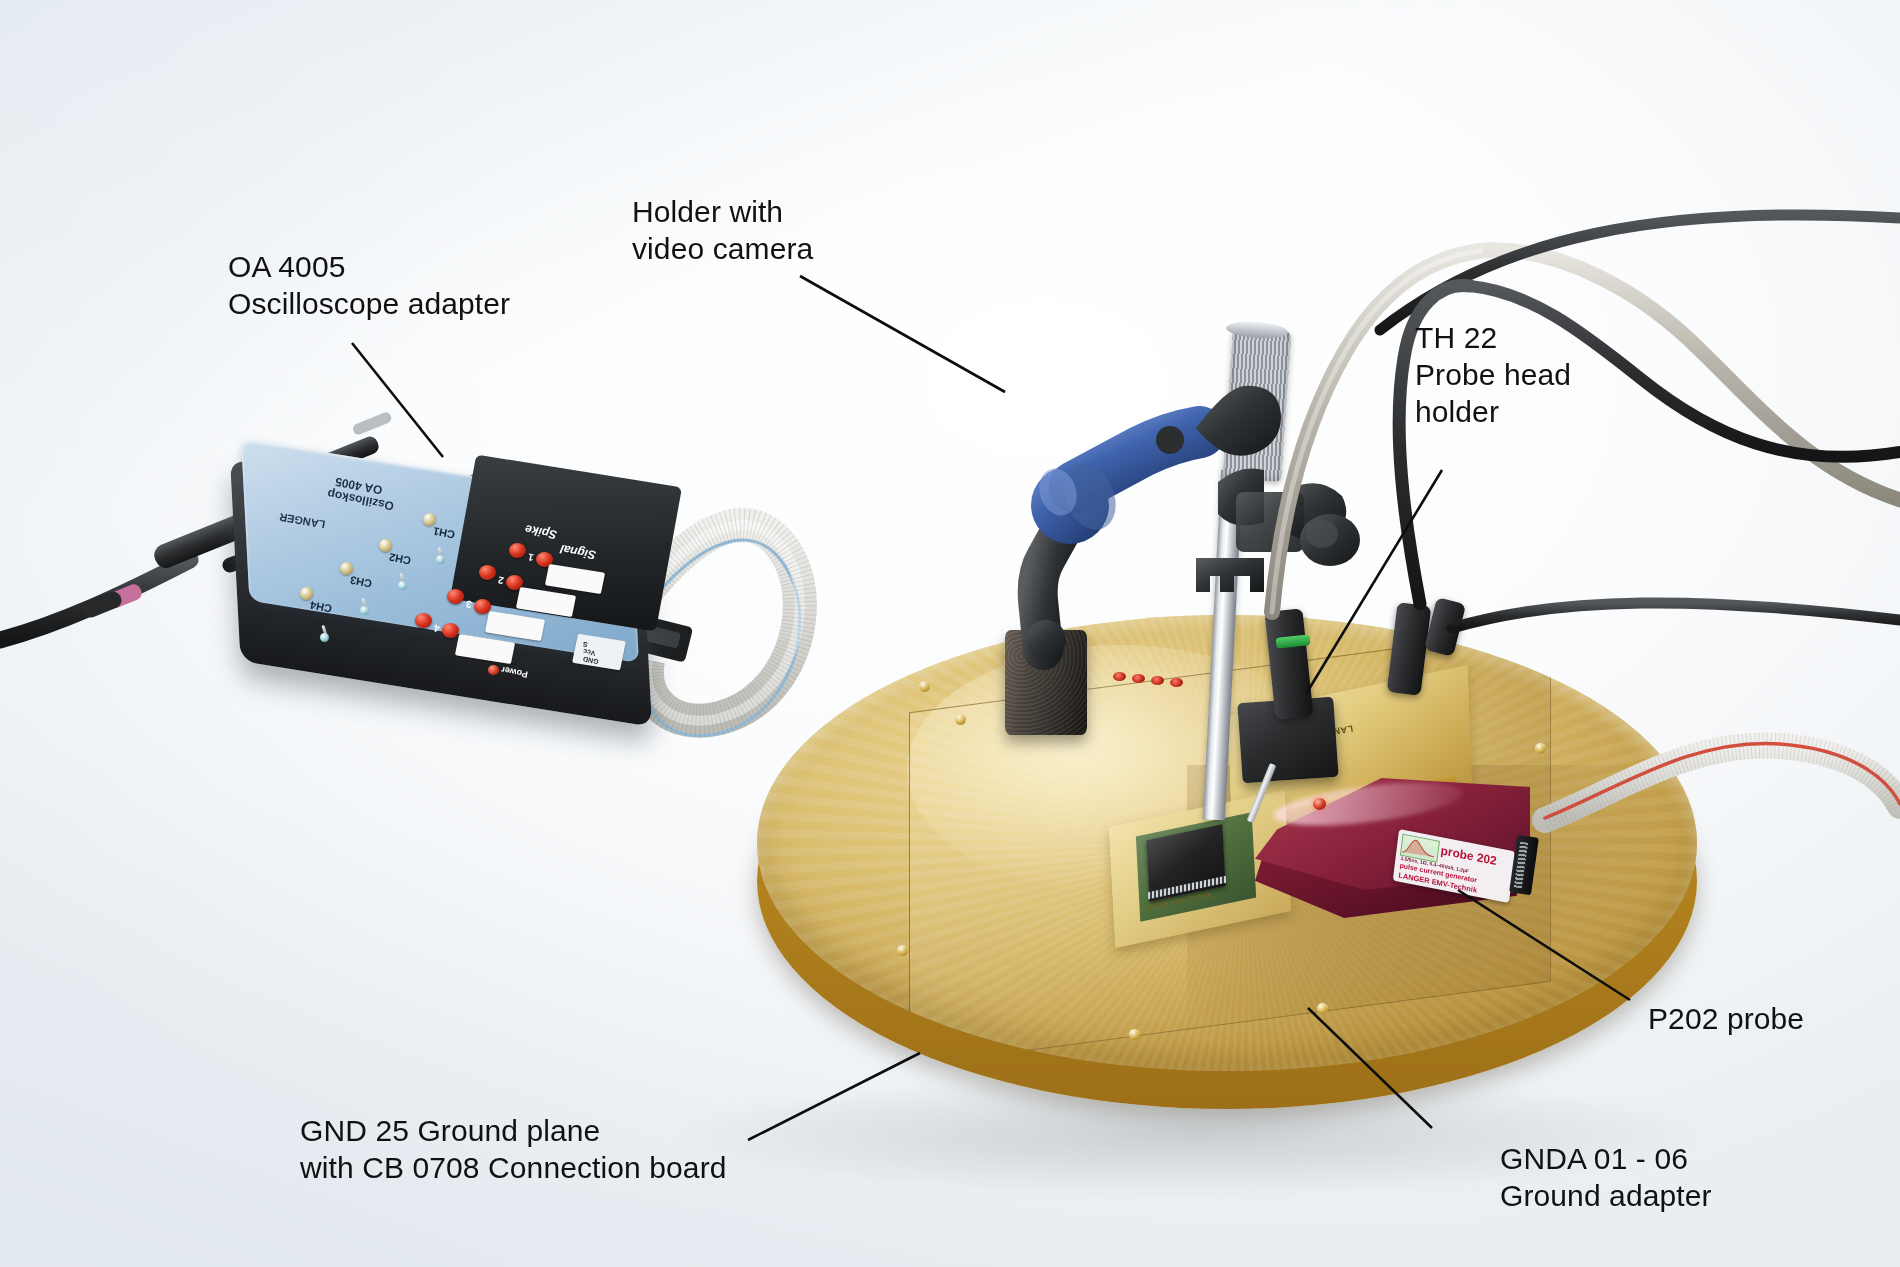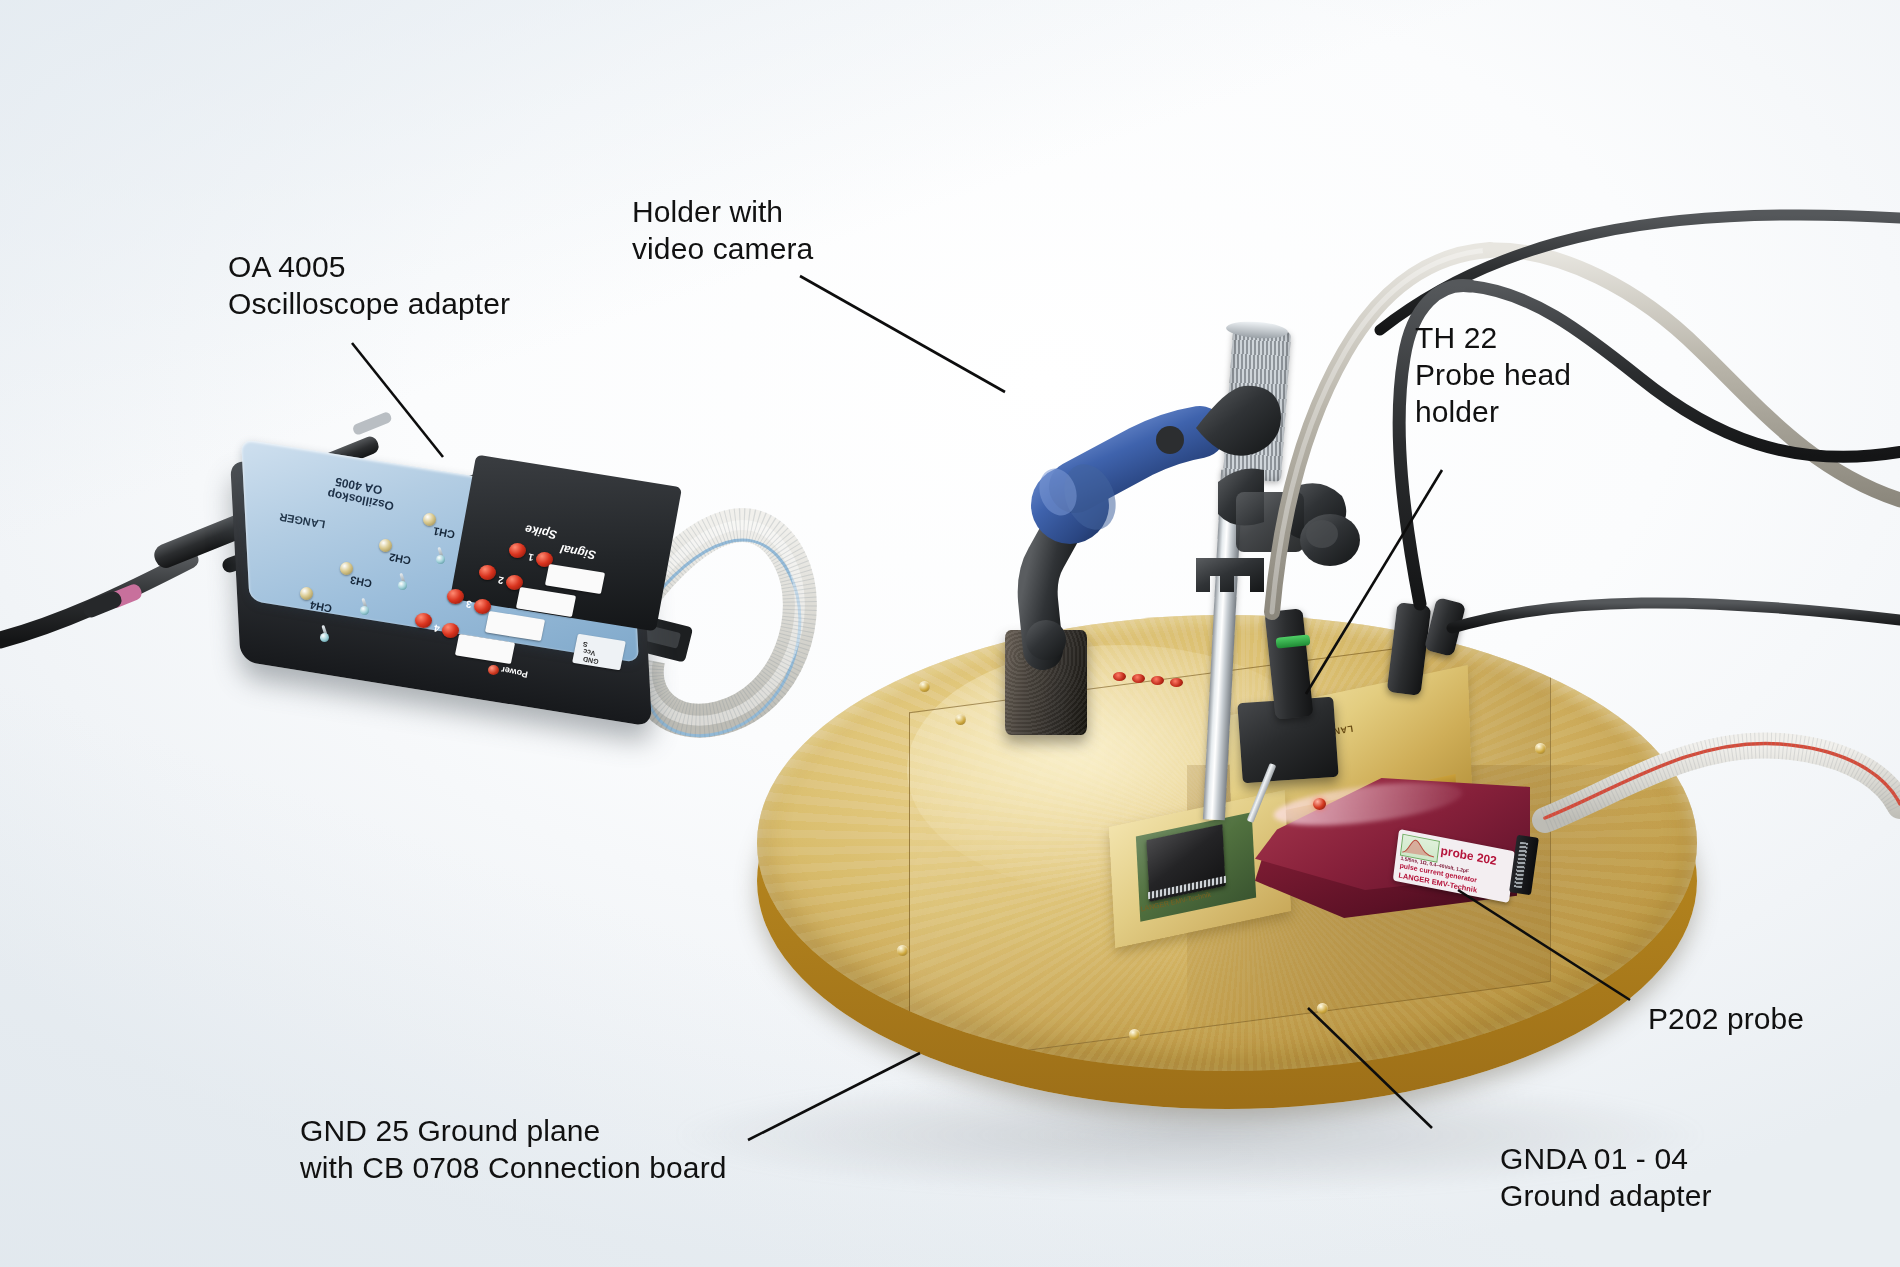--- a/index.html
+++ b/index.html
@@ -455,15 +455,15 @@
   <div class="lbl" style="left:228px;top:248px;">OA 4005
 Oscilloscope adapter</div>
   <div class="lbl" style="left:632px;top:193px;">Holder with
 video camera</div>
   <div class="lbl" style="left:1415px;top:283px;margin-top:36px;">TH 22
 Probe head
 holder</div>
   <div class="lbl" style="left:1648px;top:1000px;">P202 probe</div>
   <div class="lbl" style="left:300px;top:1112px;">GND 25 Ground plane
 with CB 0708 Connection board</div>
-  <div class="lbl" style="left:1500px;top:1140px;">GNDA 01 - 04
+  <div class="lbl" style="left:1500px;top:1140px;">GNDA 01 - 06
 Ground adapter</div>
 </div>
 
 </body></html>

